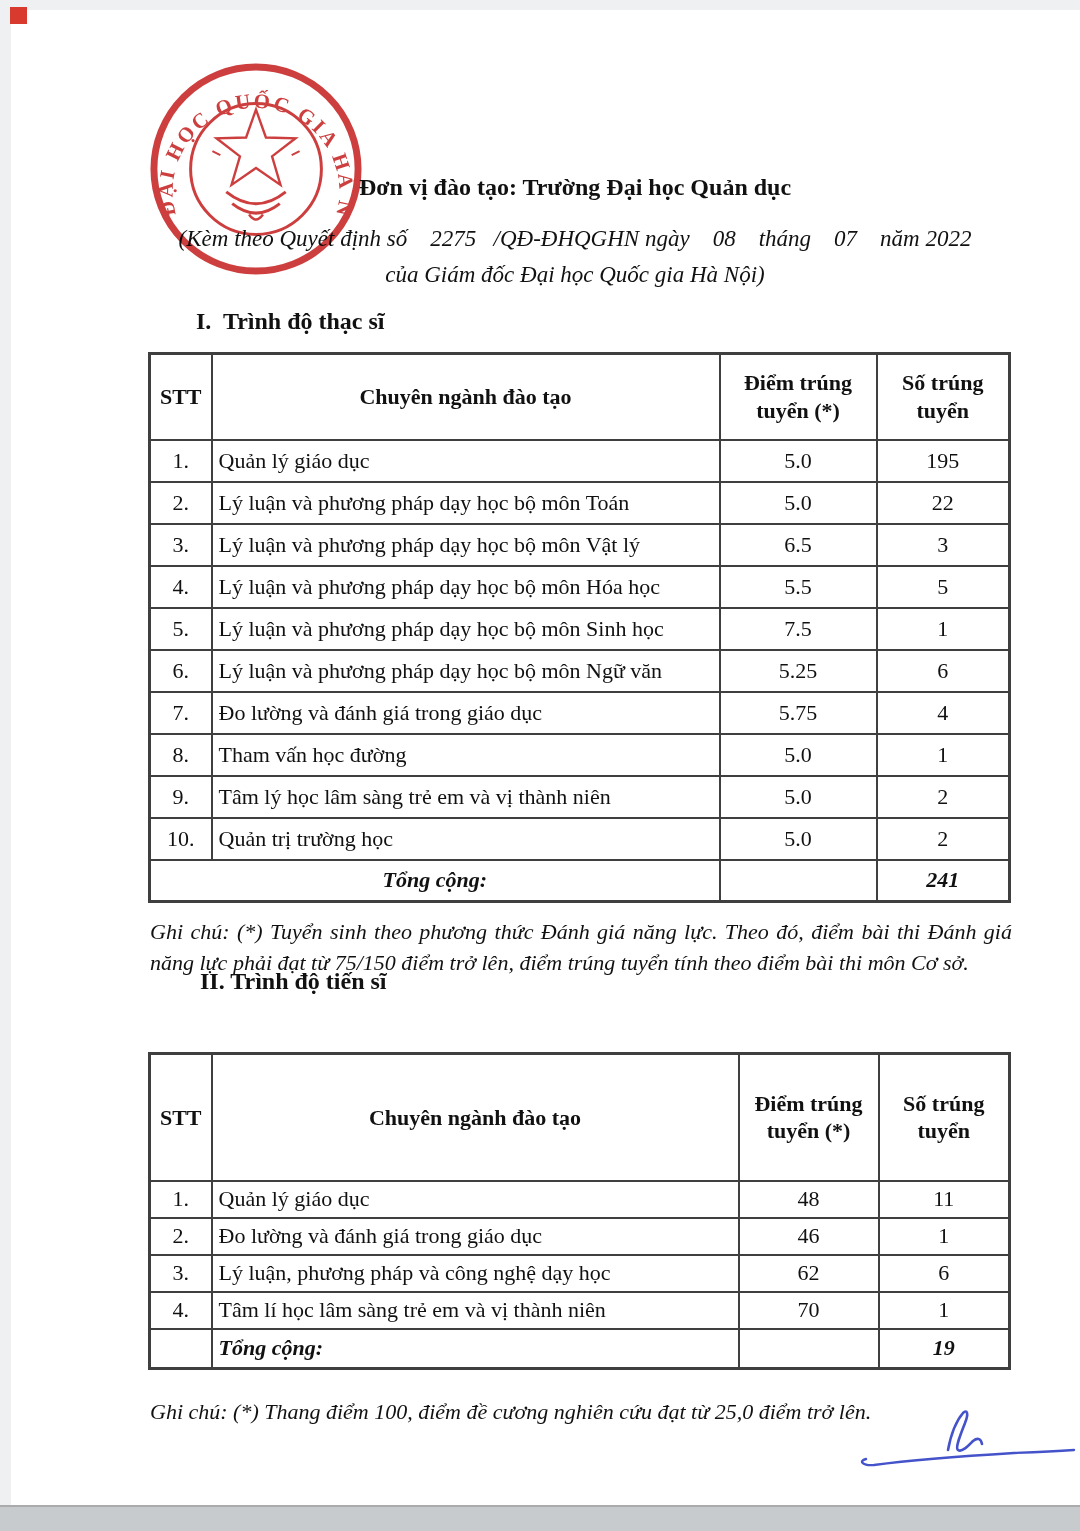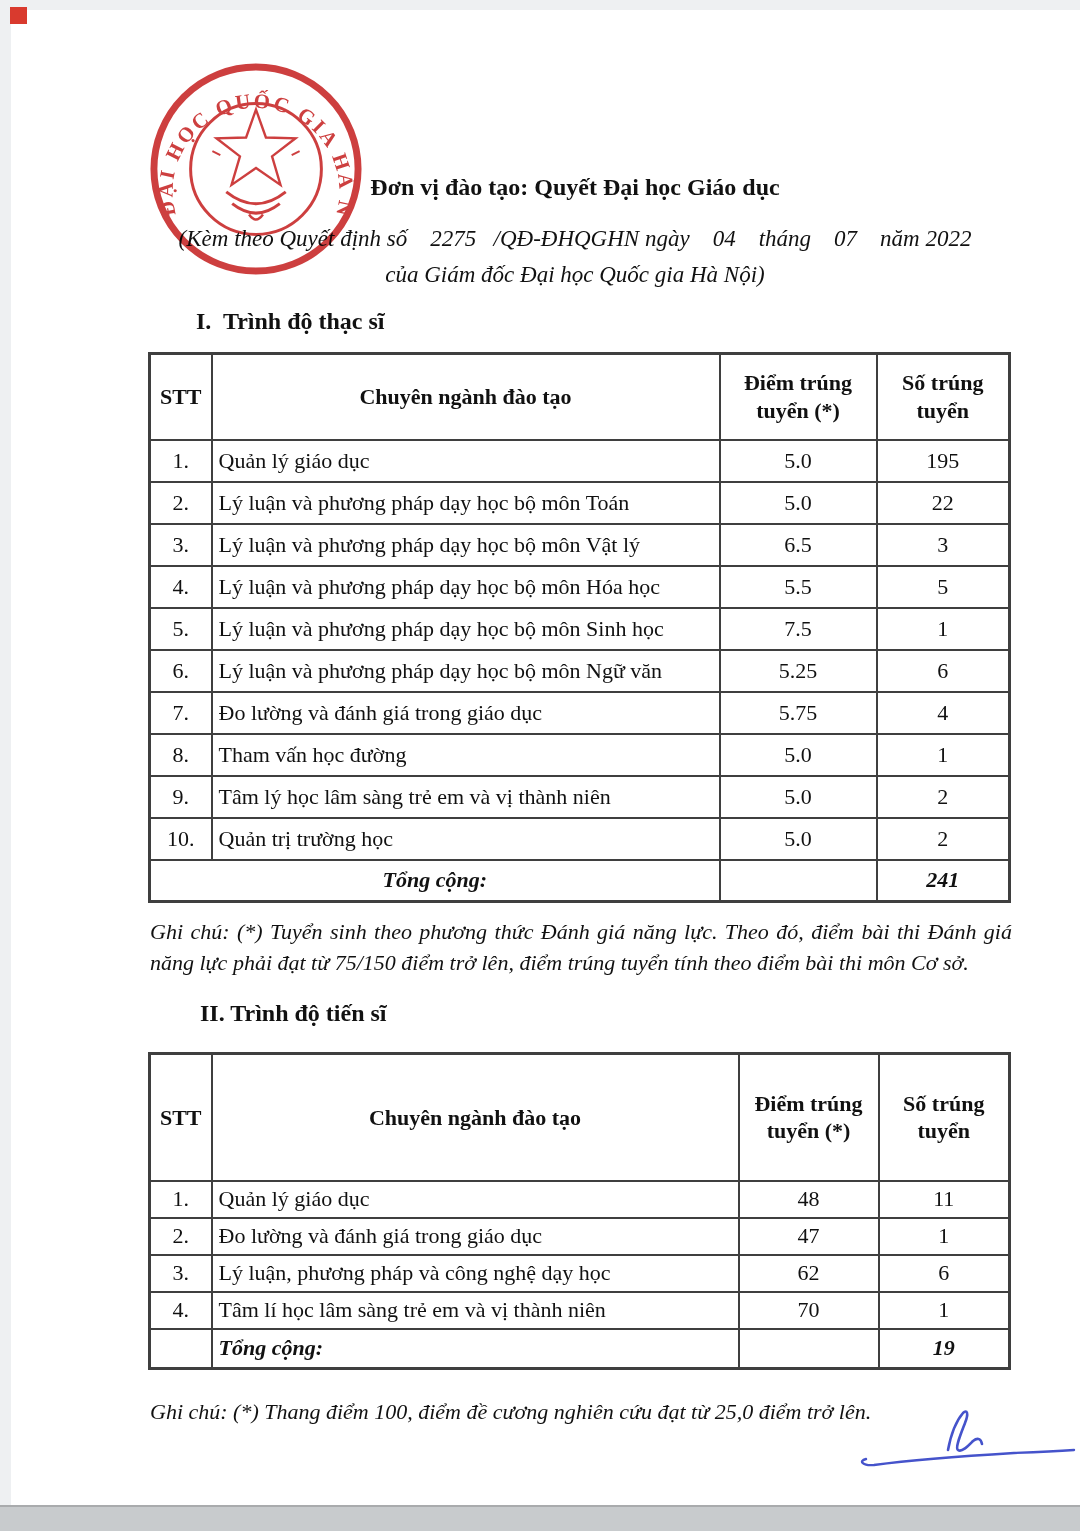--- a/index.html
+++ b/index.html
@@ -18,21 +18,21 @@
   .doc-title { top:116px; font-size:26px; font-weight:bold; letter-spacing:.2px; }
   .doc-unit  { top:174px; font-size:24px; font-weight:bold; }
   .doc-dec1  { top:226px; font-size:23px; font-style:italic; }
   .doc-dec2  { top:262px; font-size:23px; font-style:italic; }
 
   
   .seal { position:absolute; left:147px; top:60px; width:218px; height:218px; opacity:.87; z-index:5; pointer-events:none; mix-blend-mode:multiply; }
 
   .section-heading { position:absolute; font-size:24px; font-weight:bold; white-space:pre-wrap; }
   .sec1 { left:196px; top:308px; }
-  .sec2 { left:200px; top:1000px;font-family:Liberation Serif, serif; }
+  .sec2 { left:200px; top:968px;font-family:Liberation Serif, serif; }
 
   .doc-table { position:absolute; left:148px; width:860px; border-collapse:collapse; table-layout:fixed;
                font-size:22px; }
   .t1 { top:352px; }
   .t2 { top:1052px; }
   .doc-table th, .doc-table td { border:2px solid #3f3f3f; padding:0 6px; overflow:hidden; }
   .doc-table { border:3px solid #3f3f3f;padding-left:32px; }
   .doc-table th { font-weight:bold; text-align:center; line-height:1.25; }
   .t1 .hrow { height:86px; }
   .t2 .hrow { height:127px; }
@@ -75,22 +75,22 @@
         <path d="M103,156 q7,10 14,0" stroke-width="2.5"></path>
         <path d="M74,96 l-8,-4 M146,96 l8,-4" stroke-width="2"></path>
       </g>
       <path id="sealArc" d="M 30,158 A 84,84 0 1 1 190,158" fill="none"></path>
       <text font-size="21" font-weight="bold" fill="#c62222" letter-spacing="2.5" font-family="Liberation Serif, DejaVu Serif, serif">
         <textPath href="#sealArc" startOffset="2">ĐẠI HỌC QUỐC GIA HÀ NỘI</textPath>
       </text>
     </svg>
   </div>
 
-  <div class="hline doc-unit">Đơn vị đào tạo: Quyết Đại học Giáo dục</div>
-  <div class="hline doc-dec1">(Kèm theo Quyết định số    2275   /QĐ-ĐHQGHN ngày    04    tháng    07    năm 2022</div>
+  <div class="hline doc-unit">Đơn vị đào tạo: Trường Đại học Quản dục</div>
+  <div class="hline doc-dec1">(Kèm theo Quyết định số    2275   /QĐ-ĐHQGHN ngày    08    tháng    07    năm 2022</div>
   <div class="hline doc-dec2">của Giám đốc Đại học Quốc gia Hà Nội)</div>
 
   <div class="section-heading sec1">I.  Trình độ thạc sĩ</div>
 
   <table class="doc-table t1">
     <colgroup>
         <col style="width:62px">
         <col style="width:508px">
         <col style="width:157px">
         <col style="width:133px">
@@ -190,21 +190,21 @@
     </tr>
     <tr class="drow">
           <td class="cell-stt">1.</td>
           <td class="cell-name">Quản lý giáo dục</td>
           <td class="cell-num">48</td>
           <td class="cell-num">11</td>
         </tr>
     <tr class="drow">
           <td class="cell-stt">2.</td>
           <td class="cell-name">Đo lường và đánh giá trong giáo dục</td>
-          <td class="cell-num">47</td>
+          <td class="cell-num">46</td>
           <td class="cell-num">1</td>
         </tr>
     <tr class="drow">
           <td class="cell-stt">3.</td>
           <td class="cell-name">Lý luận, phương pháp và công nghệ dạy học</td>
           <td class="cell-num">62</td>
           <td class="cell-num">6</td>
         </tr>
     <tr class="drow">
           <td class="cell-stt">4.</td>

